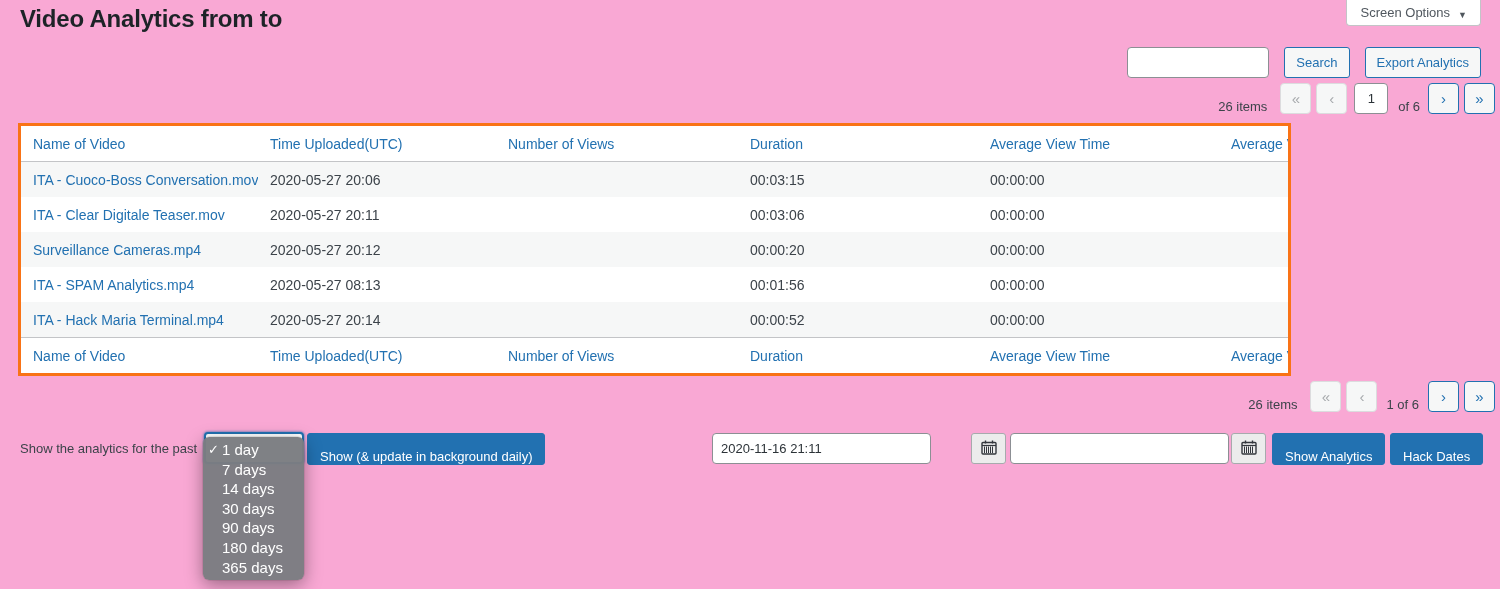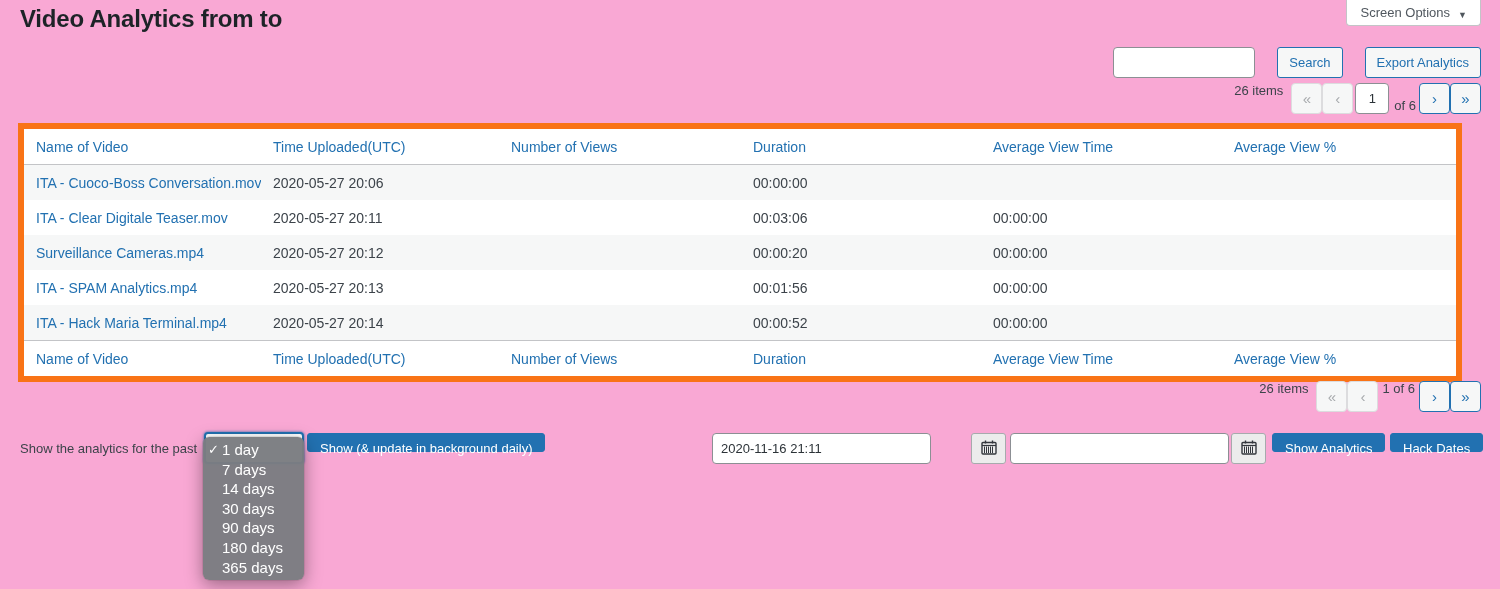--- a/index.html
+++ b/index.html
@@ -7,56 +7,56 @@
   body { font-family:"Liberation Sans","DejaVu Sans",sans-serif; color:#3c434a; }
   .stage { position:relative; width:1500px; height:589px; background:#f9a8d4; overflow:hidden; }
 
   .page-title { position:absolute; left:20px; top:5px; font-size:24px; font-weight:700; color:#1d2327; letter-spacing:-0.2px; }
 
   .screen-options { position:absolute; right:19px; top:0; height:26px; padding:3px 13px 5px;
     background:#fff; border:1px solid #c3c4c7; border-top:none; border-radius:0 0 4px 4px;
     font-size:13px; color:#50575e; cursor:pointer; display:flex; align-items:flex-end; gap:8px; }
   .screen-options .arrow { font-size:9px; color:#50575e; }
 
-  .search-row { position:absolute; top:47px; right:19px; display:flex; gap:22px; height:31px; align-items:stretch; }
+  .search-row { position:absolute; top:47px; right:19px; display:flex; gap:15px; height:31px; align-items:stretch; }
   .text-input { background:#fff; border:1px solid #8c8f94; border-radius:4px; font-size:13px;
     color:#2c3338; padding:0 8px; font-family:inherit; }
   .search-input { width:142px; }
   .btn-secondary { background:#f6f7f7; border:1px solid #2271b1; border-radius:3px; color:#2271b1;
     font-size:13px; padding:0 11px; cursor:pointer; font-family:inherit; white-space:nowrap; }
 
-  .pagenav { position:absolute; right:19px; display:flex; align-items:flex-start; height:31px; font-size:13px; color:#3c434a; }
+  .pagenav { position:absolute; right:5px; display:flex; align-items:flex-end; gap:5px; height:31px; font-size:13px; color:#3c434a; }
   .pagenav-top { top:83px; }
   .pagenav-bottom { top:381px; }
   .pagenav .items { margin-right:8px; }
   .pg-btn { width:31px; height:31px; display:flex; align-items:center; justify-content:center;
     border-radius:4px; font-size:15px; cursor:pointer; font-family:inherit; }
   .pg-disabled { background:#f6f7f7; border:1px solid #dcdcde; color:#a7aaad; cursor:default; }
   .pg-active { background:#f6f7f7; border:1px solid #2271b1; color:#2271b1; }
   .page-num-input { width:34px; height:31px; text-align:center; margin:0 2px; }
-  .of-text { margin:15px 3px; }
+  .of-text { margin:0 3px; }
   .page-text { margin:0 4px; }
 
-  .list-table { position:absolute; left:18px; top:123px; width:1444px; background:#fff;
-    border:6px solid #f97316; }
+  .list-table { position:absolute; left:18px; top:123px; width:1273px; background:#fff;
+    border:3px solid #f97316; }
   .trow { display:grid; grid-template-columns:237px 238px 242px 240px 241px 1fr; align-items:center; }
   .thead { height:36px; border-bottom:1px solid #c3c4c7; }
   .tfoot { height:36px; border-top:1px solid #c3c4c7; }
   .tbody-row { height:35px; }
   .tbody-row:nth-child(odd) { background:#f6f7f7; }
   .trow > div { padding-left:12px; overflow:hidden; white-space:nowrap; }
   .col-header { font-size:14px; color:#2271b1; cursor:pointer; }
   .cell { font-size:14px; color:#3c434a; }
   .video-link { color:#2271b1; text-decoration:none; cursor:pointer; font-size:14px;margin-top:28px; }
 
   .controls-label { position:absolute; left:20px; top:441px; font-size:13px; color:#3c434a; }
   .past-select { position:absolute; left:204px; top:432px; width:100px; height:32px; background:#fff;
     border:2px solid #2271b1; border-radius:4px; box-shadow:0 0 2px 1px rgba(34,113,177,.45); cursor:pointer; }
   .btn-primary { background:#2271b1; border:1px solid #2271b1; border-radius:3px; color:#fff;
-    font-size:13px; height:19px; padding:7px 12px; cursor:pointer; font-family:inherit; white-space:nowrap; }
+    font-size:13px; height:31px; padding:15px 12px; cursor:pointer; font-family:inherit; white-space:nowrap; }
   .show-update-btn { position:absolute; left:307px; top:433px; }
   .date-input { position:absolute; top:433px; height:31px; width:219px; }
   .date-from { left:712px; }
   .date-to { left:1010px; }
   .cal-btn { position:absolute; top:433px; width:35px; height:31px; background:#ececec;
     border:1px solid #a7aaad; border-radius:3px; cursor:pointer; display:flex; align-items:center; justify-content:center; }
   .cal-btn-1 { left:971px; }
   .cal-btn-2 { left:1231px; }
   .show-analytics-btn { position:absolute; left:1272px; top:433px; }
   .clear-dates-btn { position:absolute; left:1390px; top:433px; }
@@ -104,20 +104,21 @@
       <div class="col-header">Duration</div>
       <div class="col-header">Average View Time</div>
       <div class="col-header">Average View %</div>
     </div>
 
     <div>
       <div class="trow tbody-row">
         <div><a class="video-link">ITA - Cuoco-Boss Conversation.mov</a></div>
         <div class="cell">2020-05-27 20:06</div>
         <div class="cell"></div>
+        <div class="cell">00:03:15</div>
         <div class="cell">00:00:00</div>
         <div class="cell"></div>
       </div>
       <div class="trow tbody-row">
         <div><a class="video-link">ITA - Clear Digitale Teaser.mov</a></div>
         <div class="cell">2020-05-27 20:11</div>
         <div class="cell"></div>
         <div class="cell">00:03:06</div>
         <div class="cell">00:00:00</div>
         <div class="cell"></div>
@@ -125,21 +126,21 @@
       <div class="trow tbody-row">
         <div><a class="video-link">Surveillance Cameras.mp4</a></div>
         <div class="cell">2020-05-27 20:12</div>
         <div class="cell"></div>
         <div class="cell">00:00:20</div>
         <div class="cell">00:00:00</div>
         <div class="cell"></div>
       </div>
       <div class="trow tbody-row">
         <div><a class="video-link">ITA - SPAM Analytics.mp4</a></div>
-        <div class="cell">2020-05-27 20:13</div>
+        <div class="cell">2020-05-27 08:13</div>
         <div class="cell"></div>
         <div class="cell">00:01:56</div>
         <div class="cell">00:00:00</div>
         <div class="cell"></div>
       </div>
       <div class="trow tbody-row">
         <div><a class="video-link">ITA - Hack Maria Terminal.mp4</a></div>
         <div class="cell">2020-05-27 20:14</div>
         <div class="cell"></div>
         <div class="cell">00:00:52</div>

